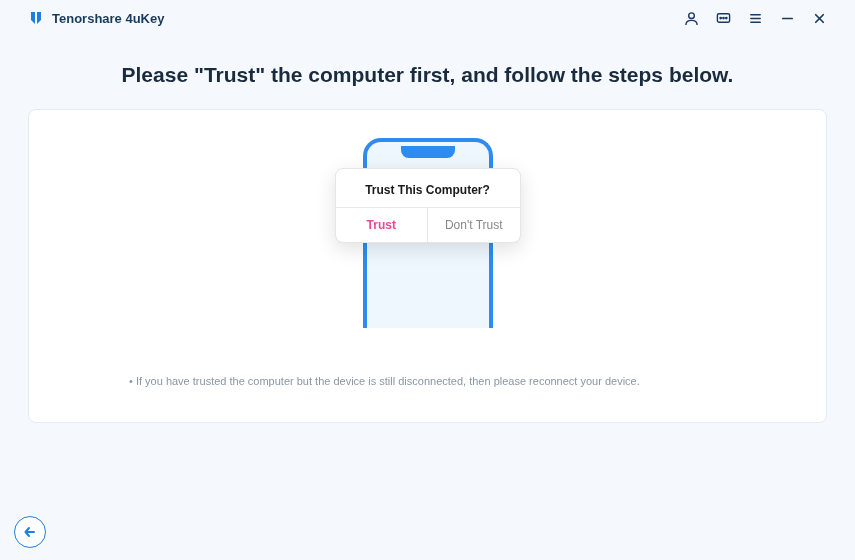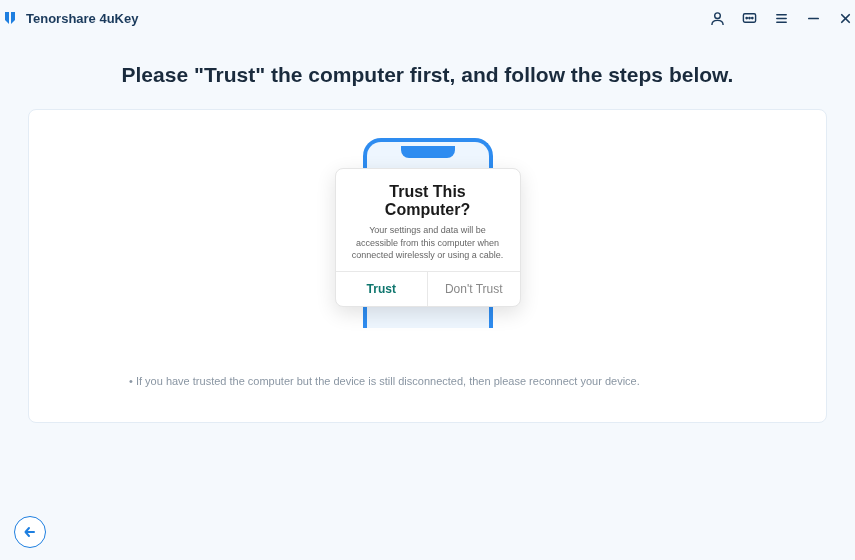--- a/index.html
+++ b/index.html
@@ -12,21 +12,21 @@
       background: #f5f9fd;
       width: 855px;
       height: 560px;
       overflow: hidden;
       position: relative;
     }
     .titlebar {
       display: flex;
       align-items: center;
       justify-content: space-between;
-      padding: 8px 2px;
+      padding: 8px 28px;
       height: 36px;
     }
     .titlebar-left {
       display: flex;
       align-items: center;
       gap: 8px;
     }
     .logo-icon {
       width: 16px;
       height: 16px;
@@ -108,42 +108,41 @@
       border-radius: 8px;
       box-shadow: 0 6px 20px rgba(0,0,0,0.12);
       z-index: 10;
     }
     .trust-dialog-header {
       padding: 14px 12px 10px 12px;
       text-align: center;
       border-bottom: 1px solid #e8e8e8;
     }
     .trust-dialog-title {
-      font-size: 16px;
+      font-size: 12px;
       font-weight: 700;
       color: #1a1a1a;
-      margin-bottom: 5px;
     }
     .trust-dialog-body {
       font-size: 9px;
       color: #666;
       line-height: 1.35;
     }
     .trust-dialog-buttons {
       display: flex;
     }
     .trust-btn {
       flex: 1;
       padding: 10px 0;
       text-align: center;
       font-size: 12px;
       cursor: pointer;
     }
     .trust-btn-trust {
-      color: #0f766e;
+      color: #ec4899;
       font-weight: 700;
       border-right: 1px solid #e8e8e8;
     }
     .trust-btn-dont {
       color: #888;
     }
     .instruction-text {
       text-align: left;
       font-size: 13px;
       color: #1a2b3d;
@@ -227,21 +226,20 @@
 <h1 class="main-heading">Please "Trust" the computer first, and follow the steps below.</h1>
 
 <div class="card">
   <div class="phone-container">
     <div class="phone-frame">
       <div class="phone-notch"></div>
     </div>
     <div class="trust-dialog">
       <div class="trust-dialog-header">
         <div class="trust-dialog-title">Trust This Computer?</div>
-        <div class="trust-dialog-body">Your settings and data will be accessible from this computer when connected wirelessly or using a cable.</div>
       </div>
       <div class="trust-dialog-buttons">
         <div class="trust-btn trust-btn-trust">Trust</div>
         <div class="trust-btn trust-btn-dont">Don't Trust</div>
       </div>
     </div>
   </div>
 
 
   <div class="tips">

